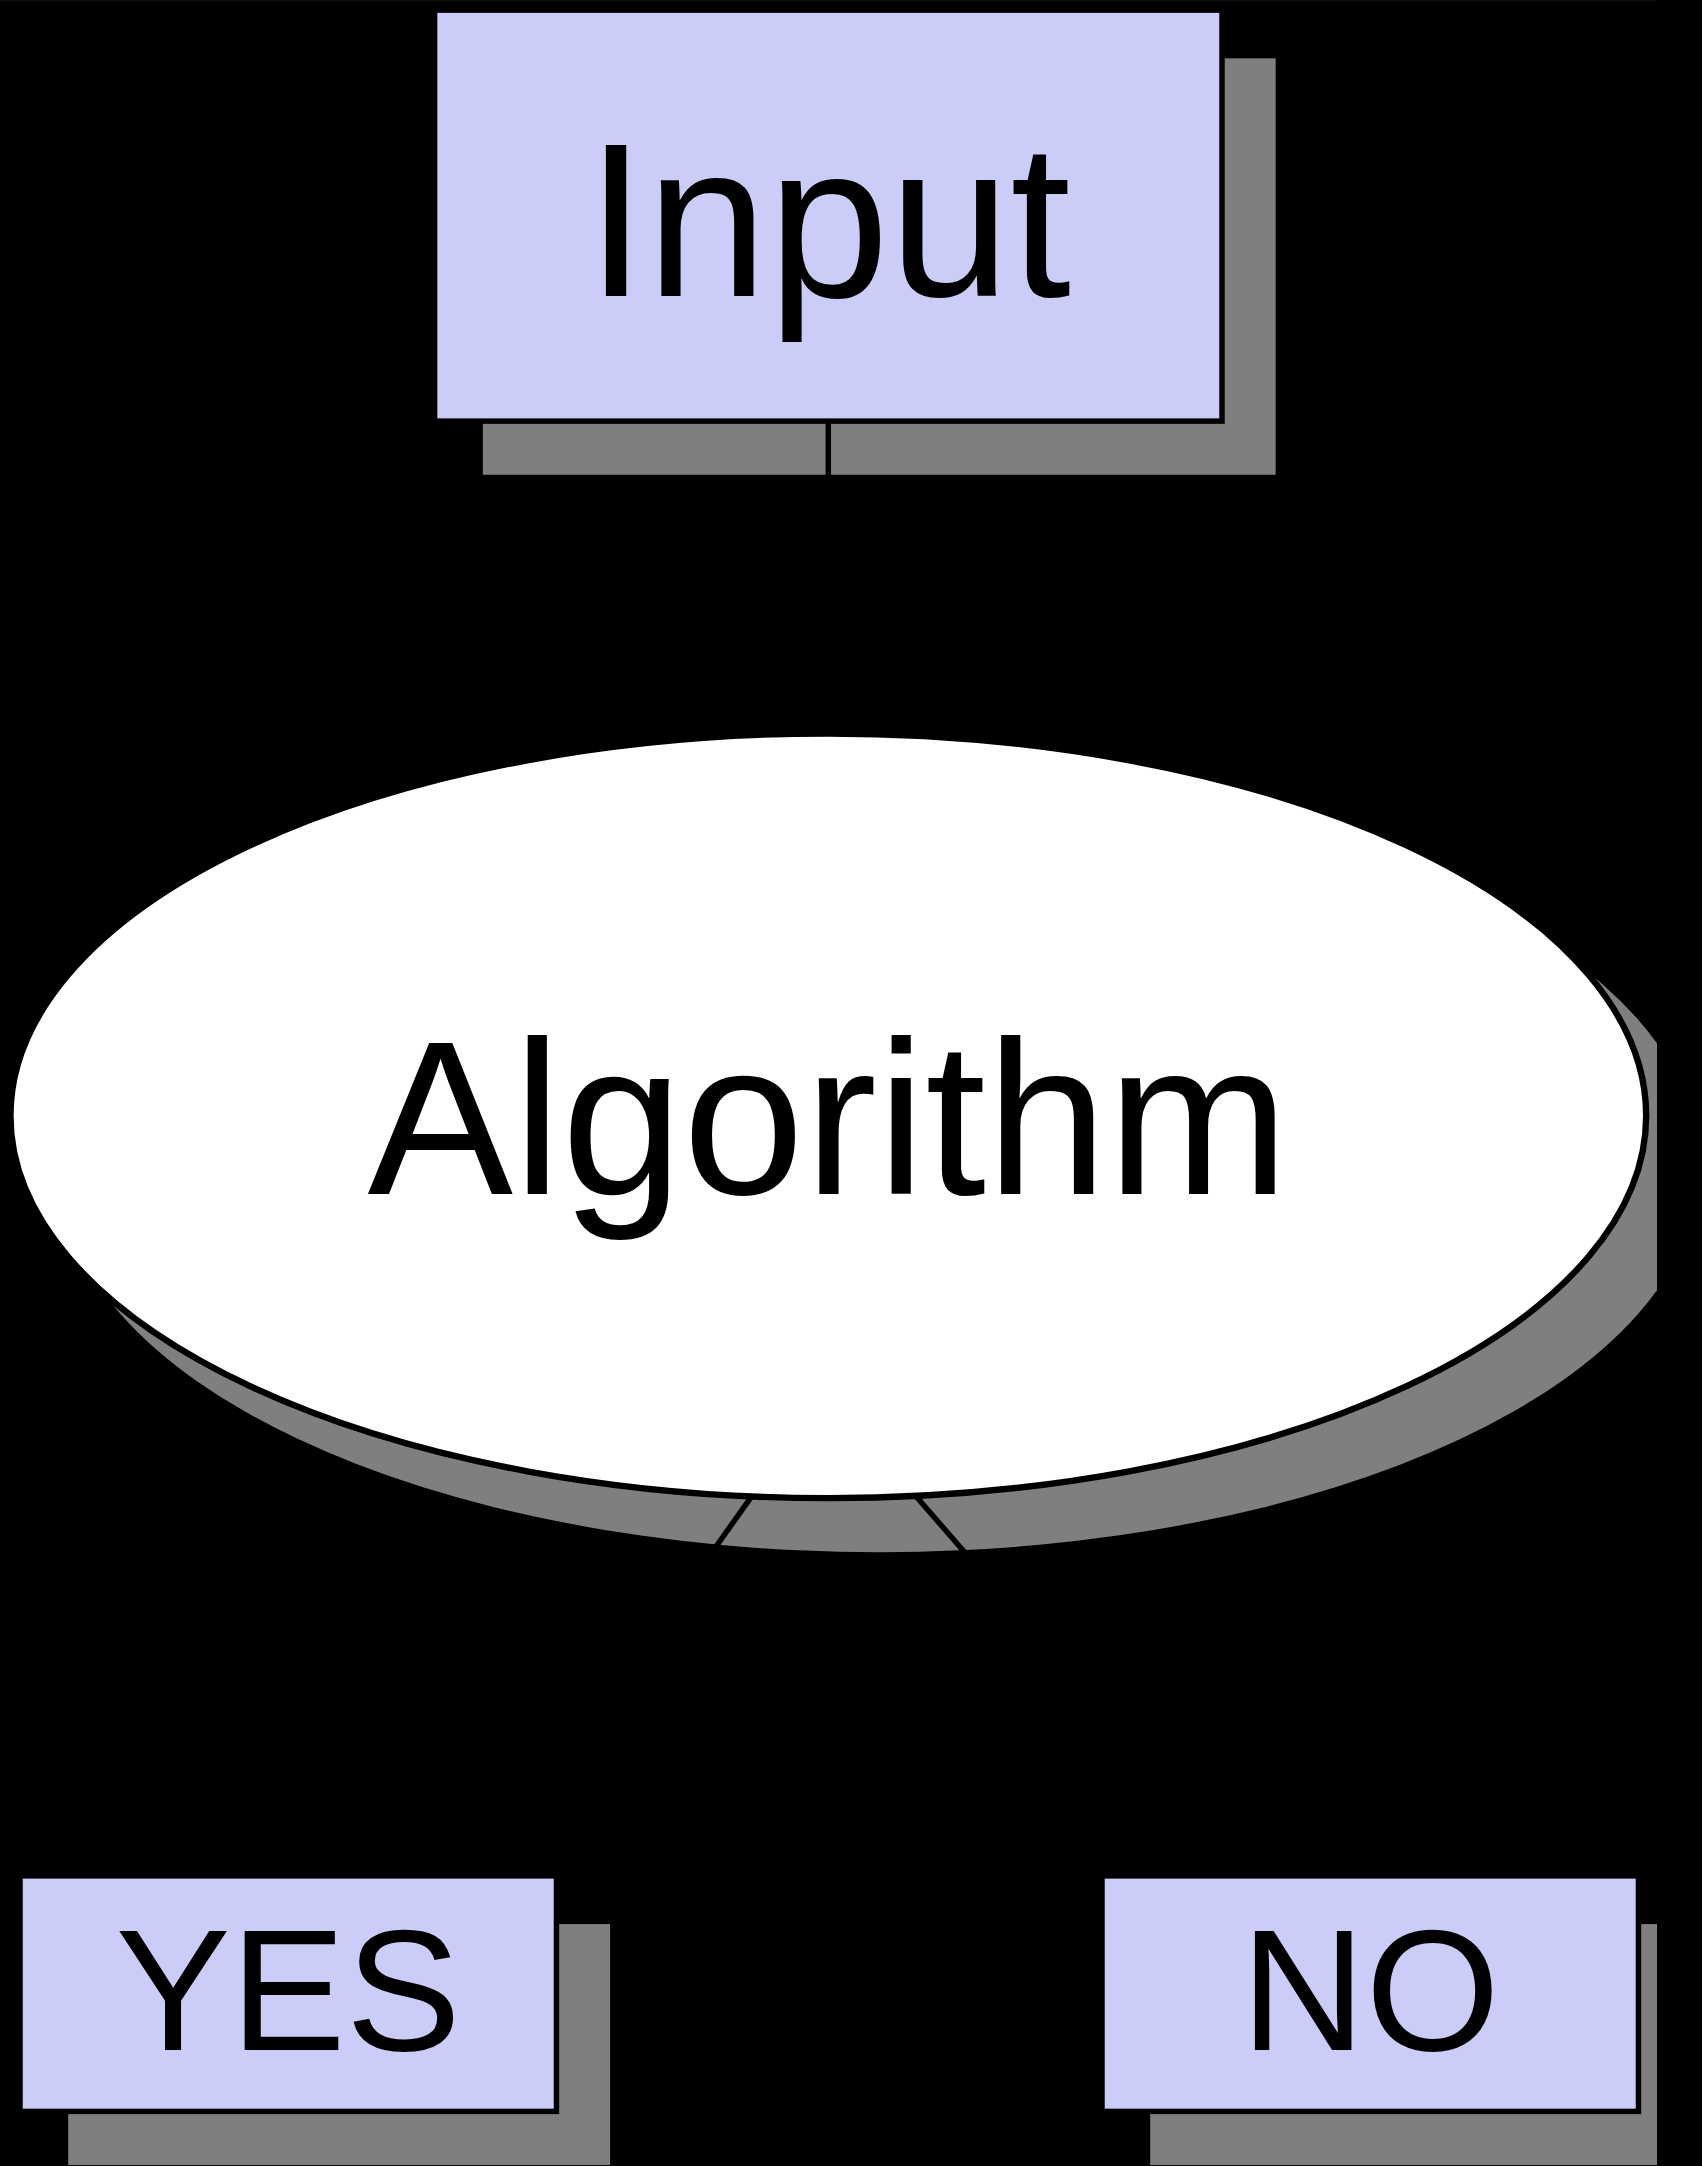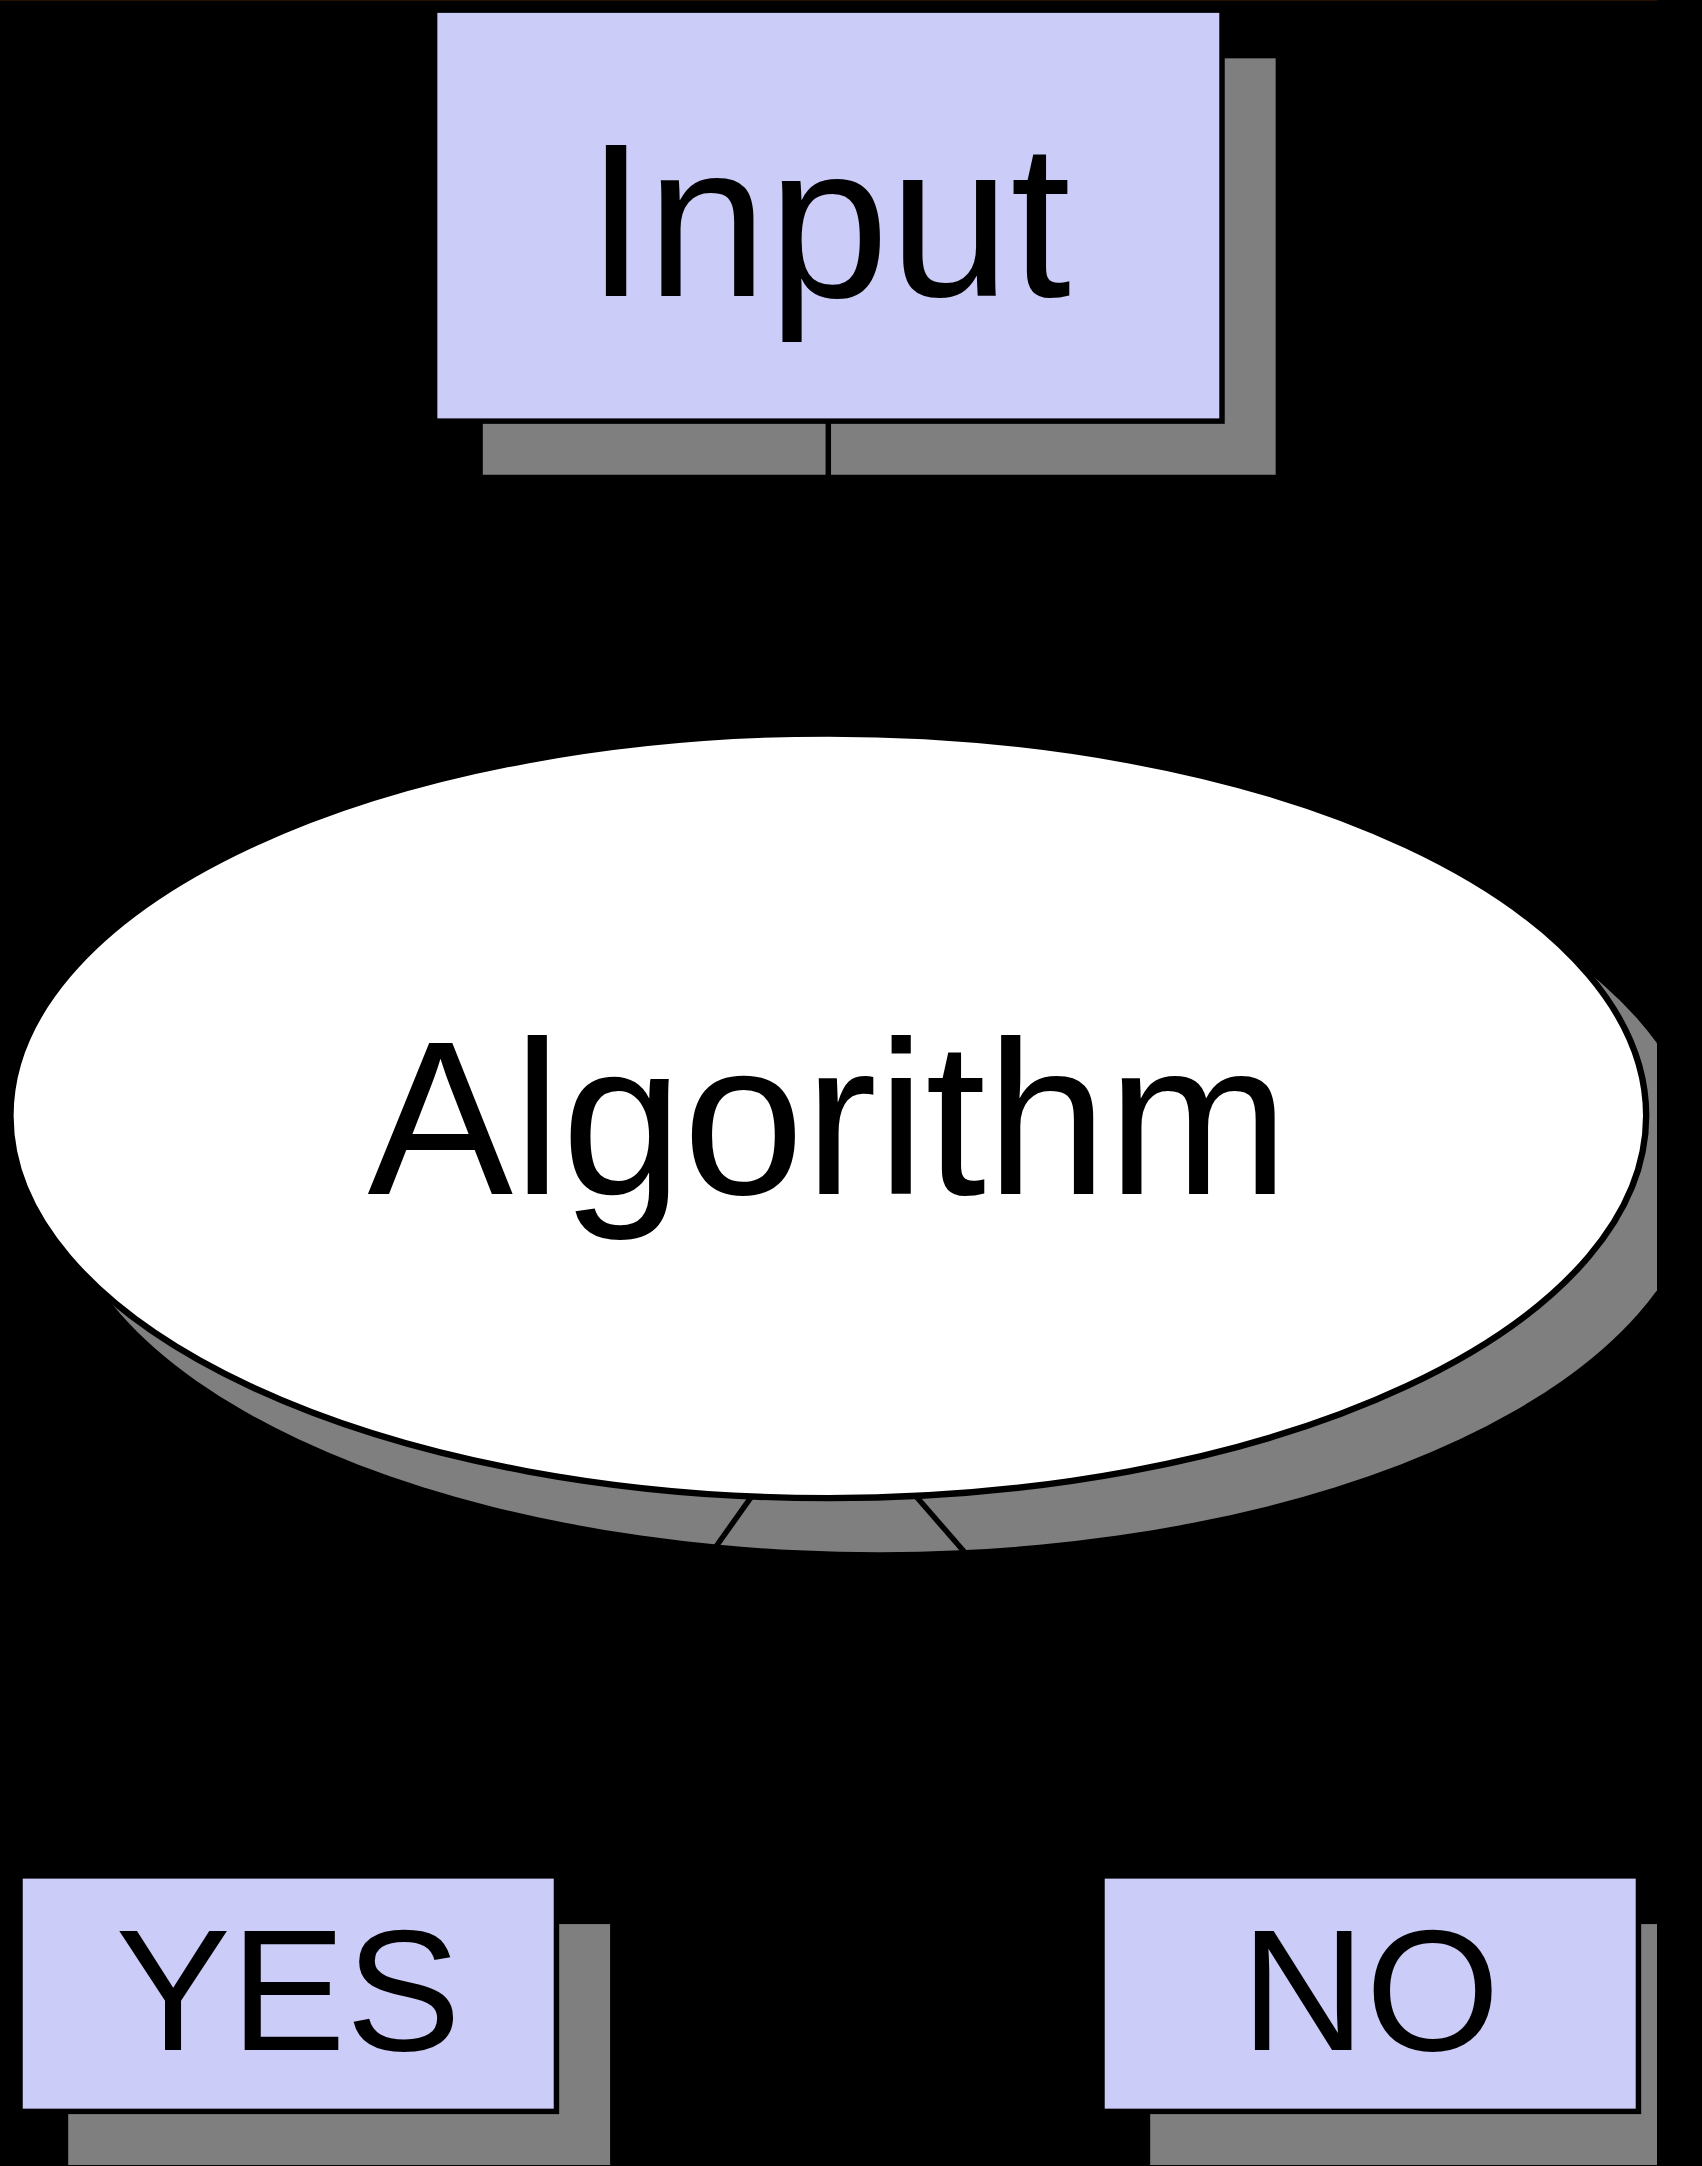--- a/index.html
+++ b/index.html
@@ -4,21 +4,21 @@
 <style>
   html, body {
     margin: 0;
     padding: 0;
     background: #000000;
   }
   .canvas {
     position: relative;
     width: 1657px;
     height: 2167px;
-    background: #f97316;
+    background: #4d7c0f;
     overflow: hidden;
     text-align: right;
   }
   svg { display: block; }
   text {
     font-family: "Liberation Sans", sans-serif;
     fill: #000000;
   }
   .node-label-large { font-size: 240px; }
   .node-label-small { font-size: 190px; }

